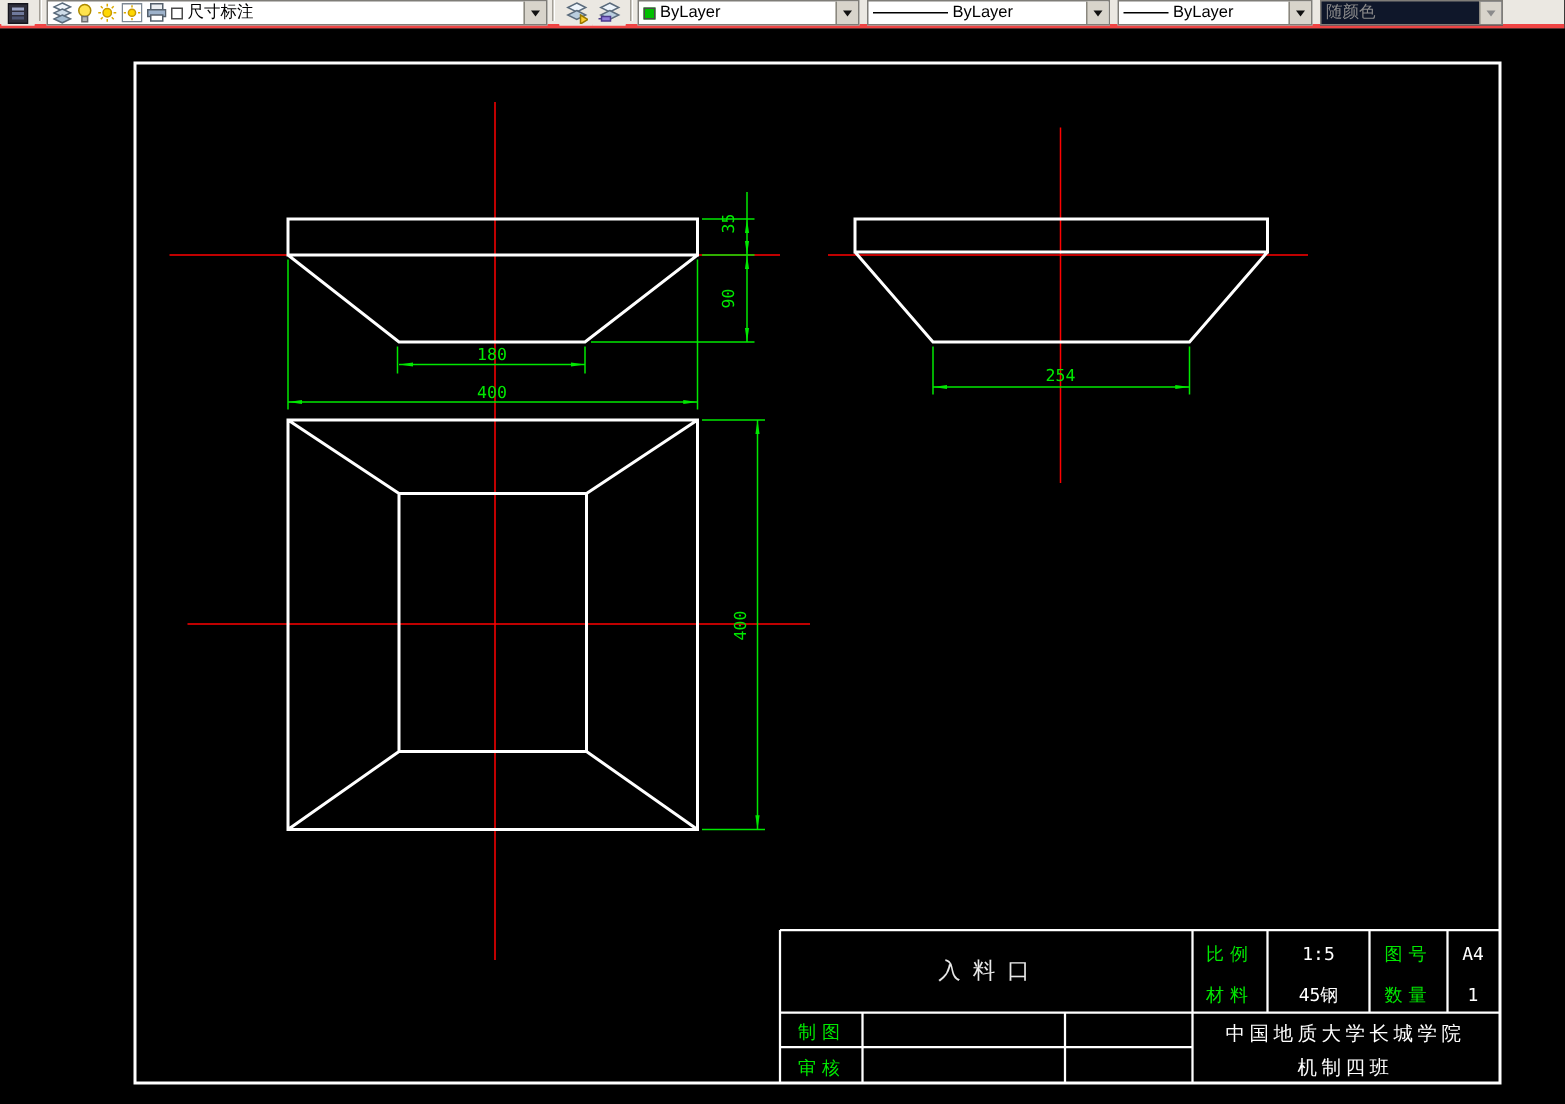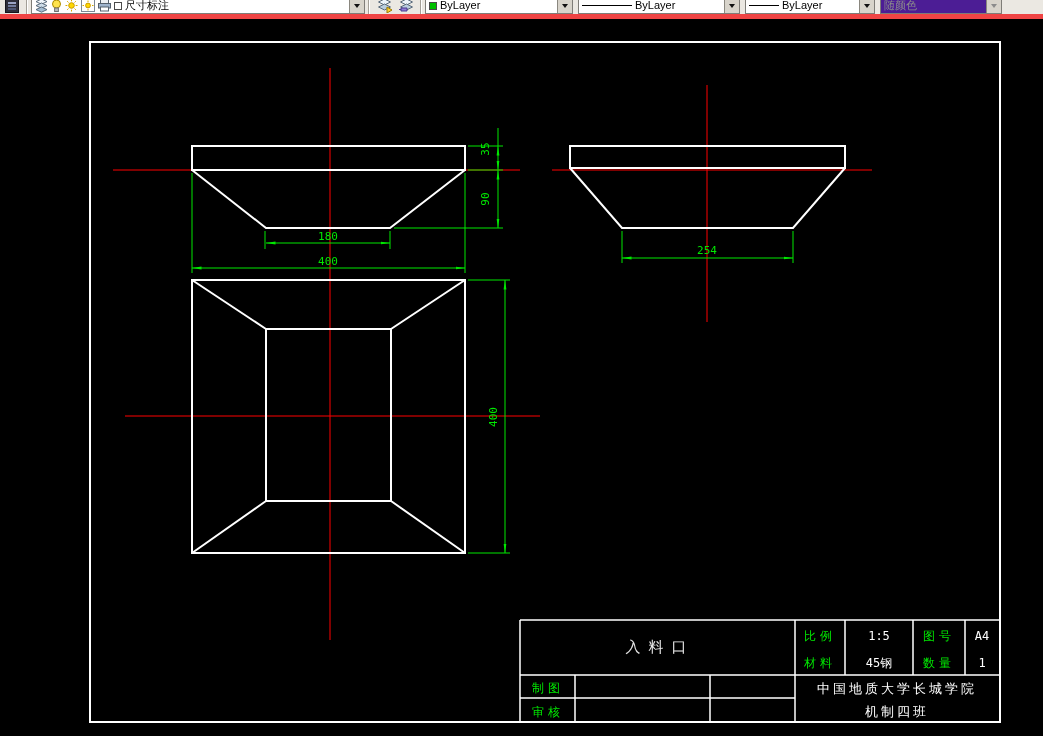--- a/index.html
+++ b/index.html
@@ -1,36 +1,36 @@
 <!DOCTYPE html>
 <html><head>
 <meta charset="utf-8">
 <style>
   * { margin:0; padding:0; box-sizing:border-box; }
   html, body { width:1043px; height:736px; overflow:hidden; }
   body { font-family:"Liberation Sans", sans-serif; background:#000; }
   .app { width:1043px; height:736px; display:flex; flex-direction:column; }
 
   
-  .toolbar { flex:0 0 19px; height:19px; background:#ebe8e2; border-bottom:5px solid #ef4444;
-             display:flex; align-items:flex-end; padding:0 1px; }
+  .toolbar { flex:0 0 19px; height:19px; background:#ebe8e2; border-bottom:3px solid #ef4444;
+             display:flex; align-items:flex-start; padding:0 1px; }
   .tb-btn { width:22px; height:17px; border:1px solid #ebe8e2; background:#ebe8e2;
             display:flex; align-items:center; justify-content:center; flex:0 0 auto; padding:0; }
   .tb-sep { width:0; height:14px; border-left:1px solid #a39f97; border-right:1px solid #ffffff;
             margin:0 3px; flex:0 0 auto; }
   .combo { height:17px; display:flex; align-items:stretch; background:#fff; flex:0 0 auto;
            border:1px solid #7f7d78; }
   .combo-field { flex:1 1 auto; display:flex; align-items:center; padding:0 3px; gap:3px;
                  overflow:hidden; white-space:nowrap; }
   .combo-text { font-size:11px; color:#000; line-height:15px; }
   .combo-btn { flex:0 0 15px; background:#d8d4cb; border-left:1px solid #8a877f;
                display:flex; align-items:center; justify-content:center; }
   .arrow-down { width:0; height:0; border-left:3px solid transparent; border-right:3px solid transparent;
                 border-top:4px solid #111; }
-  .combo.disabled { background:#4c1d95; }
+  .combo.disabled { background:#0f172a; }
   .combo.disabled .combo-text { color:#8b8b8b; }
   .combo.disabled .arrow-down { border-top-color:#8b8b8b; }
   .swatch { width:8px; height:8px; border:1px solid #4a4a4a; flex:0 0 auto; }
   .lt-sample { height:0; border-top:1px solid #000; flex:0 0 auto; }
 
   
   .canvas { position:relative; flex:1 1 auto; background:#000; }
   svg text { font-family:"DejaVu Sans Mono", monospace; }
   .dimtxt   { fill:#00e800; font-size:11px; }
   .tb-label { fill:#00e800; font-size:12px; letter-spacing:4px; }

